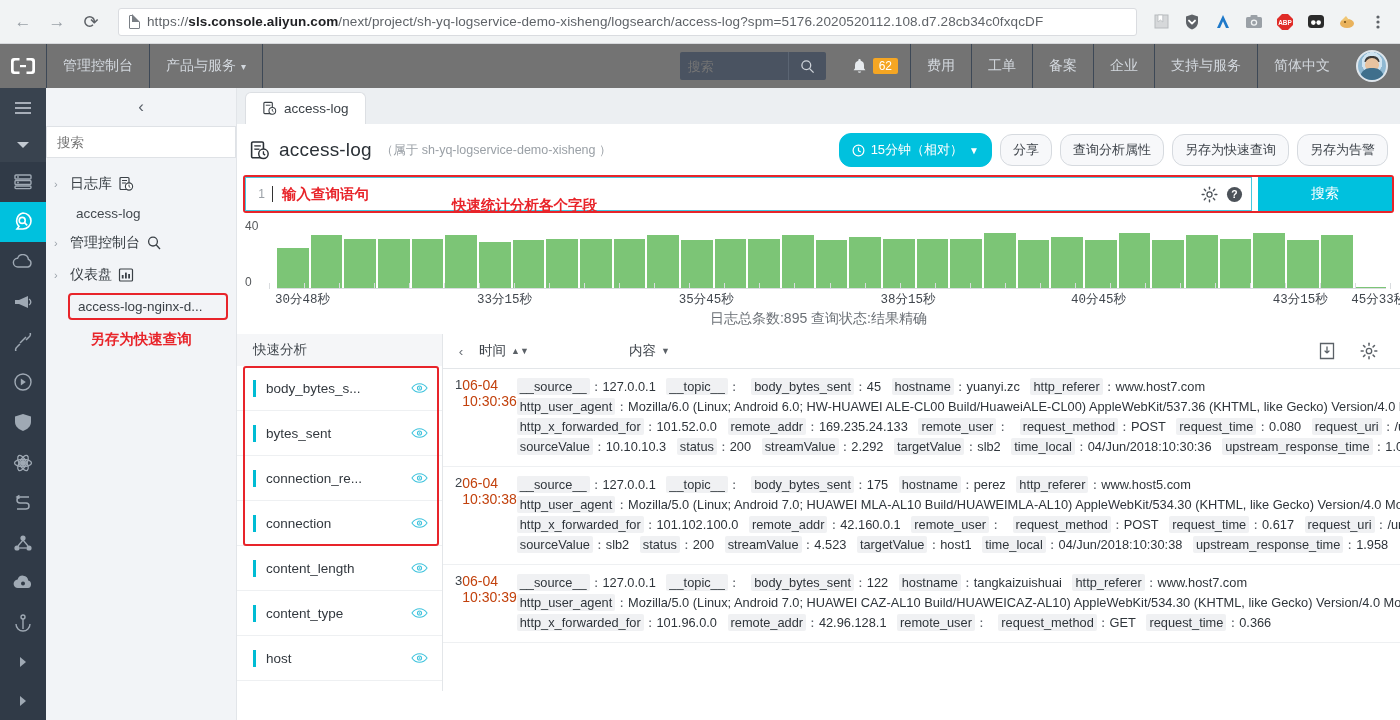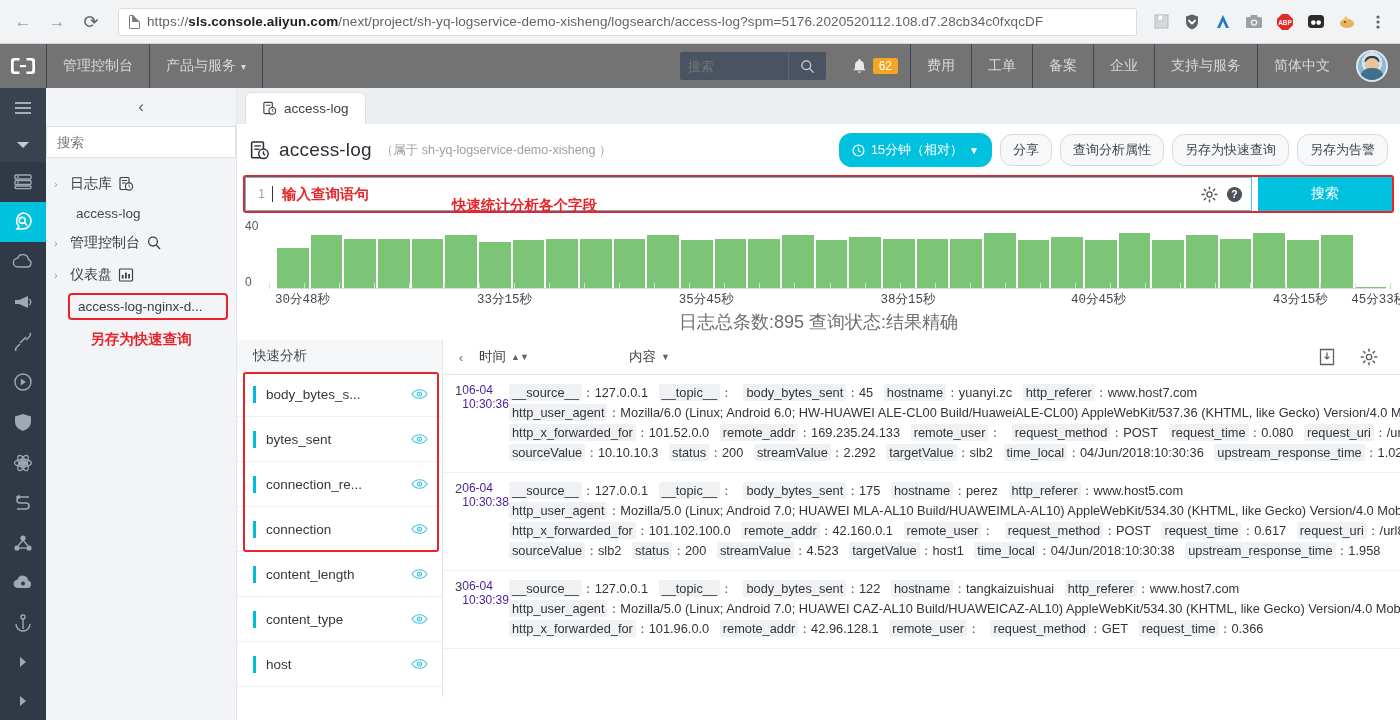--- a/index.html
+++ b/index.html
@@ -122,21 +122,21 @@
   .chart-wrap { padding: 4px 10px 0 10px; position: relative; height: 96px;}
   .chart-inner { position: relative; height: 72px; margin-left: 30px; margin-right: 4px; }
   .y-label { position: absolute; left: 8px; font-size: 12px; color: #56595c;}
   .bars { position: absolute; left: 0; right: 0; bottom: 0; top: 0; display: flex; align-items: flex-end; gap: 2px;}
   .bar { background: #7cc576; flex: 1; }
   .axis-line { position:absolute; left:0; right:0; bottom:0; height:1px; background:#d9dcdf;}
   .ticks { position: relative; height: 22px; margin-left: 22px; font-family: Liberation Mono, monospace; }
   .tick { position: absolute; font-size: 12.5px; color: #40464d; transform: translateX(-50%); top: 2px; white-space: nowrap;}
   .tickmark { position:absolute; top:-6px; width:1px;height:6px;background:#d9dcdf;}
 
-  .stat-line { text-align: center; font-size: 18px; color: #6b7076; padding: 1px 0 6px 0;}
+  .stat-line { text-align: center; font-size: 14px; color: #6b7076; padding: 1px 0 6px 0;}
 
   
   .res-tabs { display: flex; align-items: center; border-bottom: 1px solid #e3e6e9; padding-left: 14px; gap: 0; height: 36px;}
   .res-tab { font-size: 14.5px; color: #555b61; padding: 0 26px 8px 26px; position: relative; }
   .res-tab.active { color: #00b5d6; }
   .res-tab.active:after { content:""; position:absolute; left: 14px; right: 14px; bottom: -1px; height: 2px; background: #00b5d6;}
   .res-div { width: 1px; height: 16px; background: #e0e3e6; }
 
   
   .lower { display: flex; height: 357px; }
@@ -154,21 +154,21 @@
 
   
   .logs { flex: 1; overflow: hidden; }
   .log-head { height: 35px; display: flex; align-items: center; border-bottom: 1px solid #e3e6e9; font-size: 13.5px; color: #3d434a; background:#fff;}
   .lh-back { width: 36px; text-align: center; color: #6a7077; }
   .lh-time { width: 150px; display: flex; align-items: center; gap: 5px;}
   .lh-content { display: flex; align-items: center; gap: 5px; }
   .lh-icons { margin-left: auto; display: flex; align-items: center; gap: 24px; padding-right: 22px; color: #5b6167;}
   .log-row { display: flex; border-bottom: 1px solid #eef0f2; padding: 8px 0 9px 0; }
   .log-idx { width: 36px; text-align: left; padding-left: 12px; font-size: 13px; color: #3d434a;}
-  .log-time { width: 150px; font-size: 12px; color: #4c1d95; }
+  .log-time { width: 150px; font-size: 14px; color: #c2410c; }
   .log-body { flex: 1; padding-right: 16px; font-size: 12.8px; color: #2f353b; line-height: 20px;}
   .k { background: #f0f1f3; padding: 1px 3px; border-radius: 2px; }
   .kv { margin-right: 7px; white-space: nowrap;}
   .sep-colon { color: #5c6168; }
 
   svg { display: block; }
 </style>
 </head>
 <body>
 

